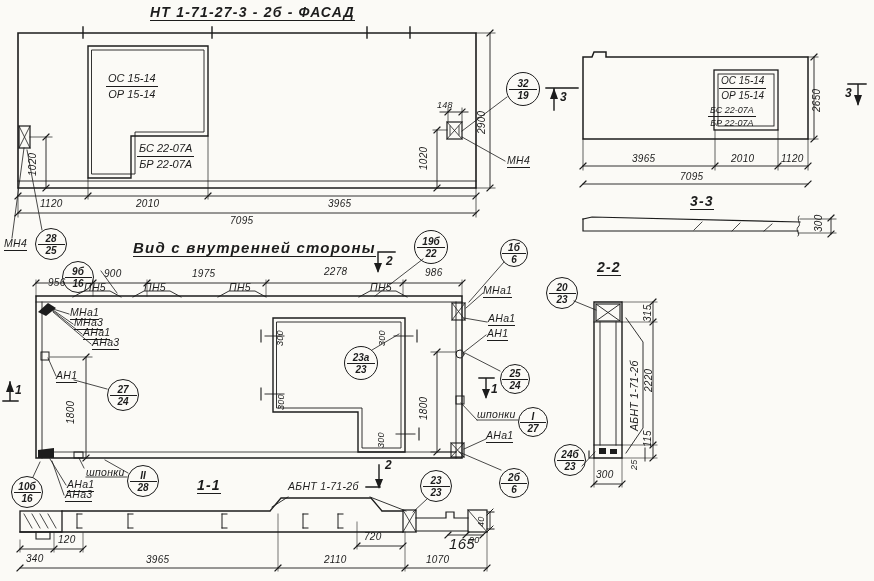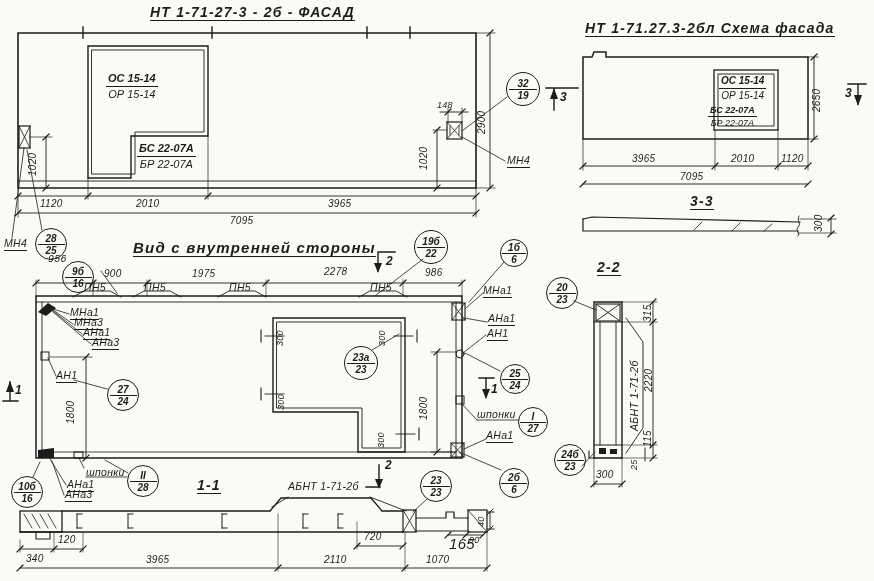--- a/index.html
+++ b/index.html
@@ -10,21 +10,21 @@
   .txt{position:absolute;font:italic 10px "Liberation Sans",sans-serif;color:#1c1c1c;
        white-space:nowrap;letter-spacing:.3px;line-height:1;}
   .title{font-weight:bold;font-size:14px;letter-spacing:1.2px;}
   .marker{font-weight:bold;font-size:12px;}
   .lbl{font-size:10.5px;}
   .dim{font-size:10px;}
   .u{border-bottom:1.4px solid #1c1c1c;padding-bottom:1px;}
   .rot{transform-origin:0 0;transform:rotate(-90deg);}
   .frac{position:absolute;text-align:center;color:#1c1c1c;font-style:italic;line-height:1.15;
         font-family:"Liberation Sans",sans-serif;}
-  .frac .ft{display:block;border-bottom:1.3px solid #1c1c1c;padding:0 2px 1px;white-space:nowrap;font-weight:bold;}
+  .frac .ft{display:block;border-bottom:1.3px solid #1c1c1c;padding:0 2px 1px;white-space:nowrap;}
   .frac .fb{display:block;padding-top:1px;white-space:nowrap;}
   .co{position:absolute;border:1.4px solid #1c1c1c;border-radius:50%;color:#1c1c1c;
       font:italic bold 10px "Liberation Sans",sans-serif;}
   .co::after{content:"";position:absolute;left:5%;right:5%;top:50%;border-top:1.2px solid #1c1c1c;}
   .co .ct,.co .cb{position:absolute;left:0;right:0;display:flex;justify-content:center;line-height:1;text-align:center;}
   .co .ct{top:0;height:50%;align-items:flex-end;padding-bottom:2px;}
   .co .cb{top:50%;height:50%;align-items:flex-start;padding-top:2px;}
 </style>
 </head>
 <body>
@@ -191,21 +191,20 @@
       <path d="M594,458 V487 M622,458 V487" stroke-width="0.6"></path>
       <line x1="594" y1="484" x2="622" y2="484" stroke-width="0.9"></line>
       <path d="M591,487 L597,481 M619,487 L625,481" stroke-width="1.2"></path>
       <line x1="645" y1="448" x2="645" y2="461" stroke-width="0.9"></line>
       <path d="M574,301 L596,310" stroke-width="0.8"></path>
     </g>
   </svg>
 
   <div id="ann">
       <div class="txt title u" style="left: 150px; top: 5px;">НТ 1-71-27-3 - 2б - ФАСАД</div>
-      <div class="txt title u" style="left: 585px; top: 21px;">НТ 1-71.27.3-2бл Схема фасада</div>
       <div class="txt title u" style="left: 133px; top: 240px; font-size: 15px;">Вид с внутренней стороны</div>
       <div class="txt title u" style="left: 197px; top: 478px;">1-1</div>
       <div class="txt title u" style="left: 597px; top: 260px;">2-2</div>
       <div class="txt title u" style="left: 690px; top: 194px;">3-3</div>
       <div class="txt marker" style="left: 560px; top: 91px;">3</div>
       <div class="txt marker" style="left: 845px; top: 87px;">3</div>
       <div class="txt marker" style="left: 386px; top: 255px;">2</div>
       <div class="txt marker" style="left: 385px; top: 459px;">2</div>
       <div class="txt marker" style="left: 491px; top: 383px;">1</div>
       <div class="txt marker" style="left: 15px; top: 384px;">1</div>
@@ -216,21 +215,21 @@
       <div class="txt dim" style="left: 437px; top: 101px; font-size: 9px;">148</div>
       <div class="txt dim rot" style="left: 28px; top: 176px;">1020</div>
       <div class="txt dim rot" style="left: 419px; top: 170px;">1020</div>
       <div class="txt dim rot" style="left: 477px; top: 134px;">2900</div>
       <div class="txt dim" style="left: 632px; top: 154px;">3965</div>
       <div class="txt dim" style="left: 731px; top: 154px;">2010</div>
       <div class="txt dim" style="left: 781px; top: 154px;">1120</div>
       <div class="txt dim" style="left: 680px; top: 172px;">7095</div>
       <div class="txt dim rot" style="left: 812px; top: 112px;">2650</div>
       <div class="txt dim rot" style="left: 814px; top: 232px;">300</div>
-      <div class="txt dim" style="left: 48px; top: 255px; font-family: Liberation Mono, monospace;">956</div>
+      <div class="txt dim" style="left: 48px; top: 278px;">956</div>
       <div class="txt dim" style="left: 104px; top: 269px;">900</div>
       <div class="txt dim" style="left: 192px; top: 269px;">1975</div>
       <div class="txt dim" style="left: 324px; top: 267px;">2278</div>
       <div class="txt dim" style="left: 425px; top: 252px; margin-top: 16px;">986</div>
       <div class="txt dim rot" style="left: 66px; top: 424px;">1800</div>
       <div class="txt dim rot" style="left: 419px; top: 420px;">1800</div>
       <div class="txt dim rot" style="left: 276px; top: 346px; font-size: 9px;">300</div>
       <div class="txt dim rot" style="left: 378px; top: 346px; font-size: 9px;">300</div>
       <div class="txt dim rot" style="left: 277px; top: 410px; font-size: 9px;">300</div>
       <div class="txt dim rot" style="left: 377px; top: 448px; font-size: 9px;">300</div>

